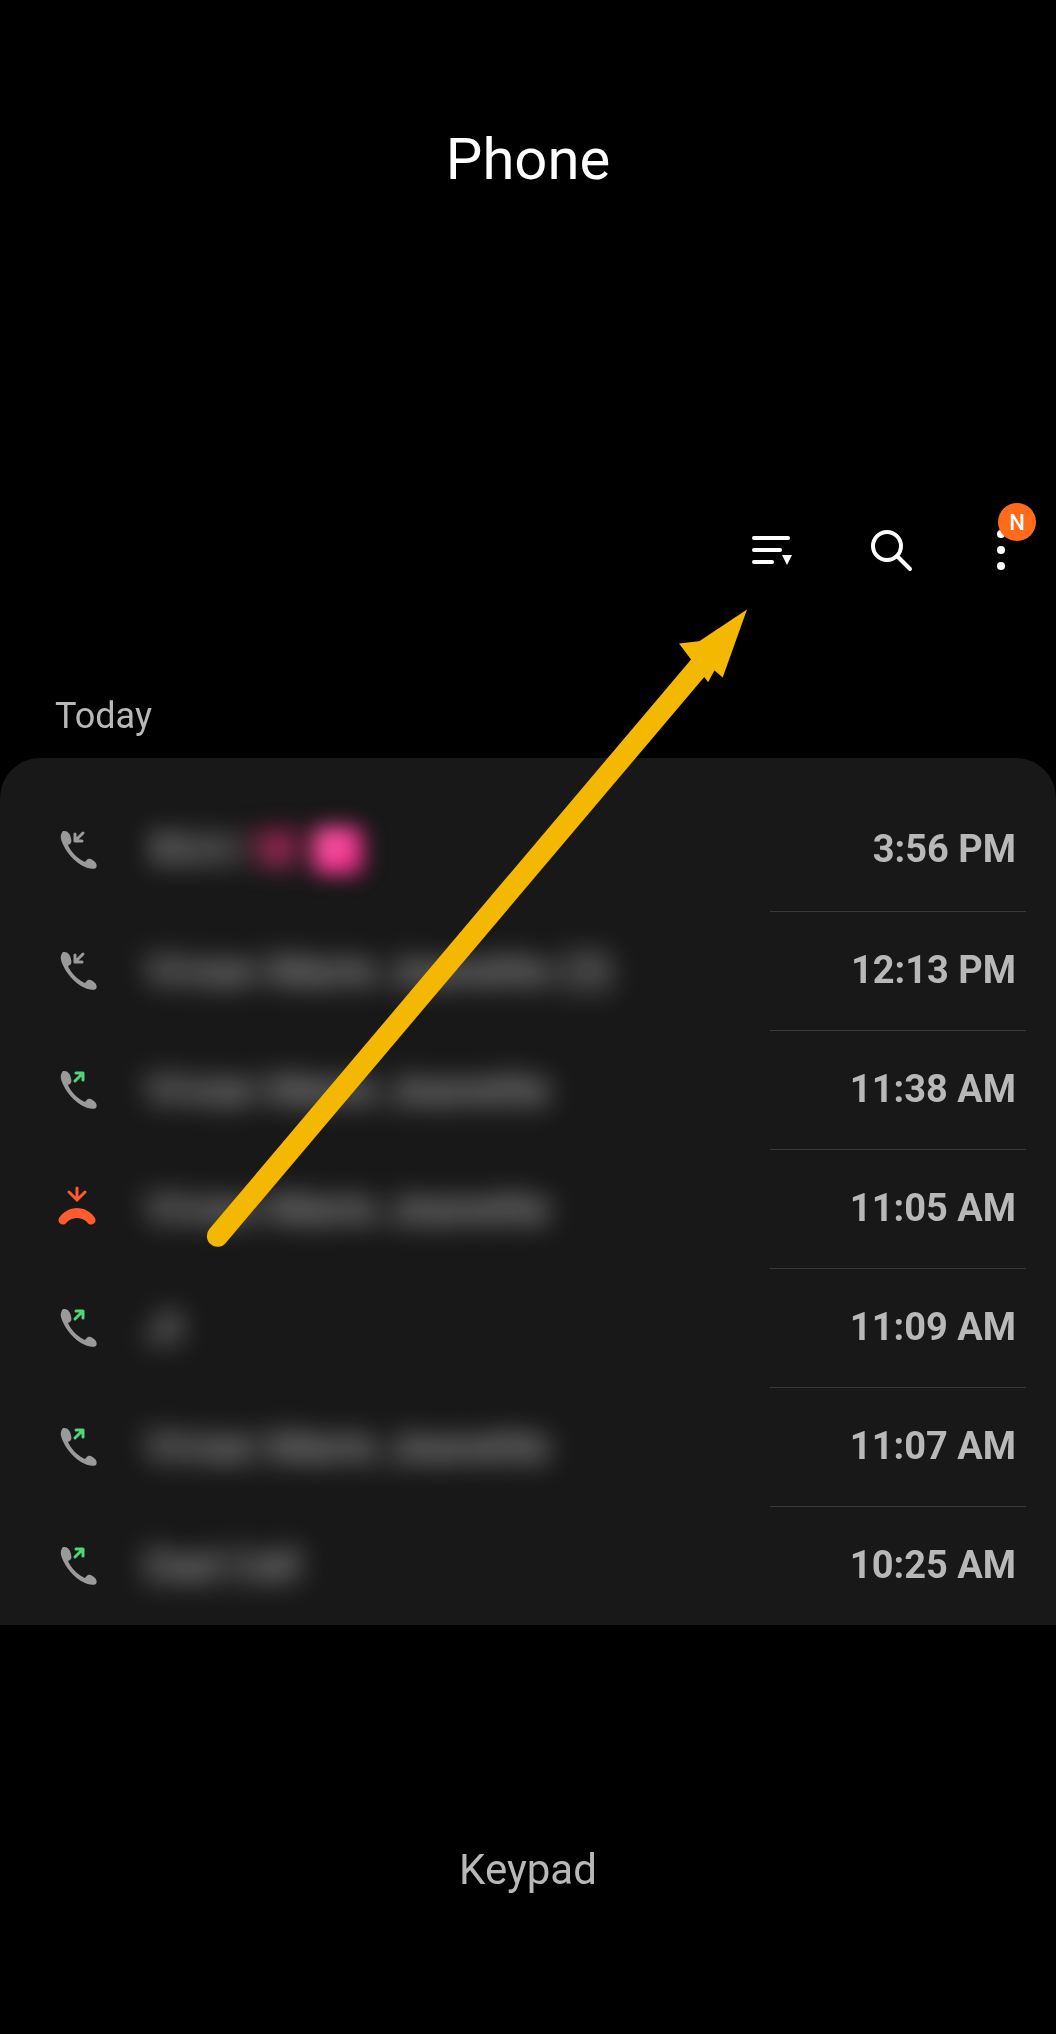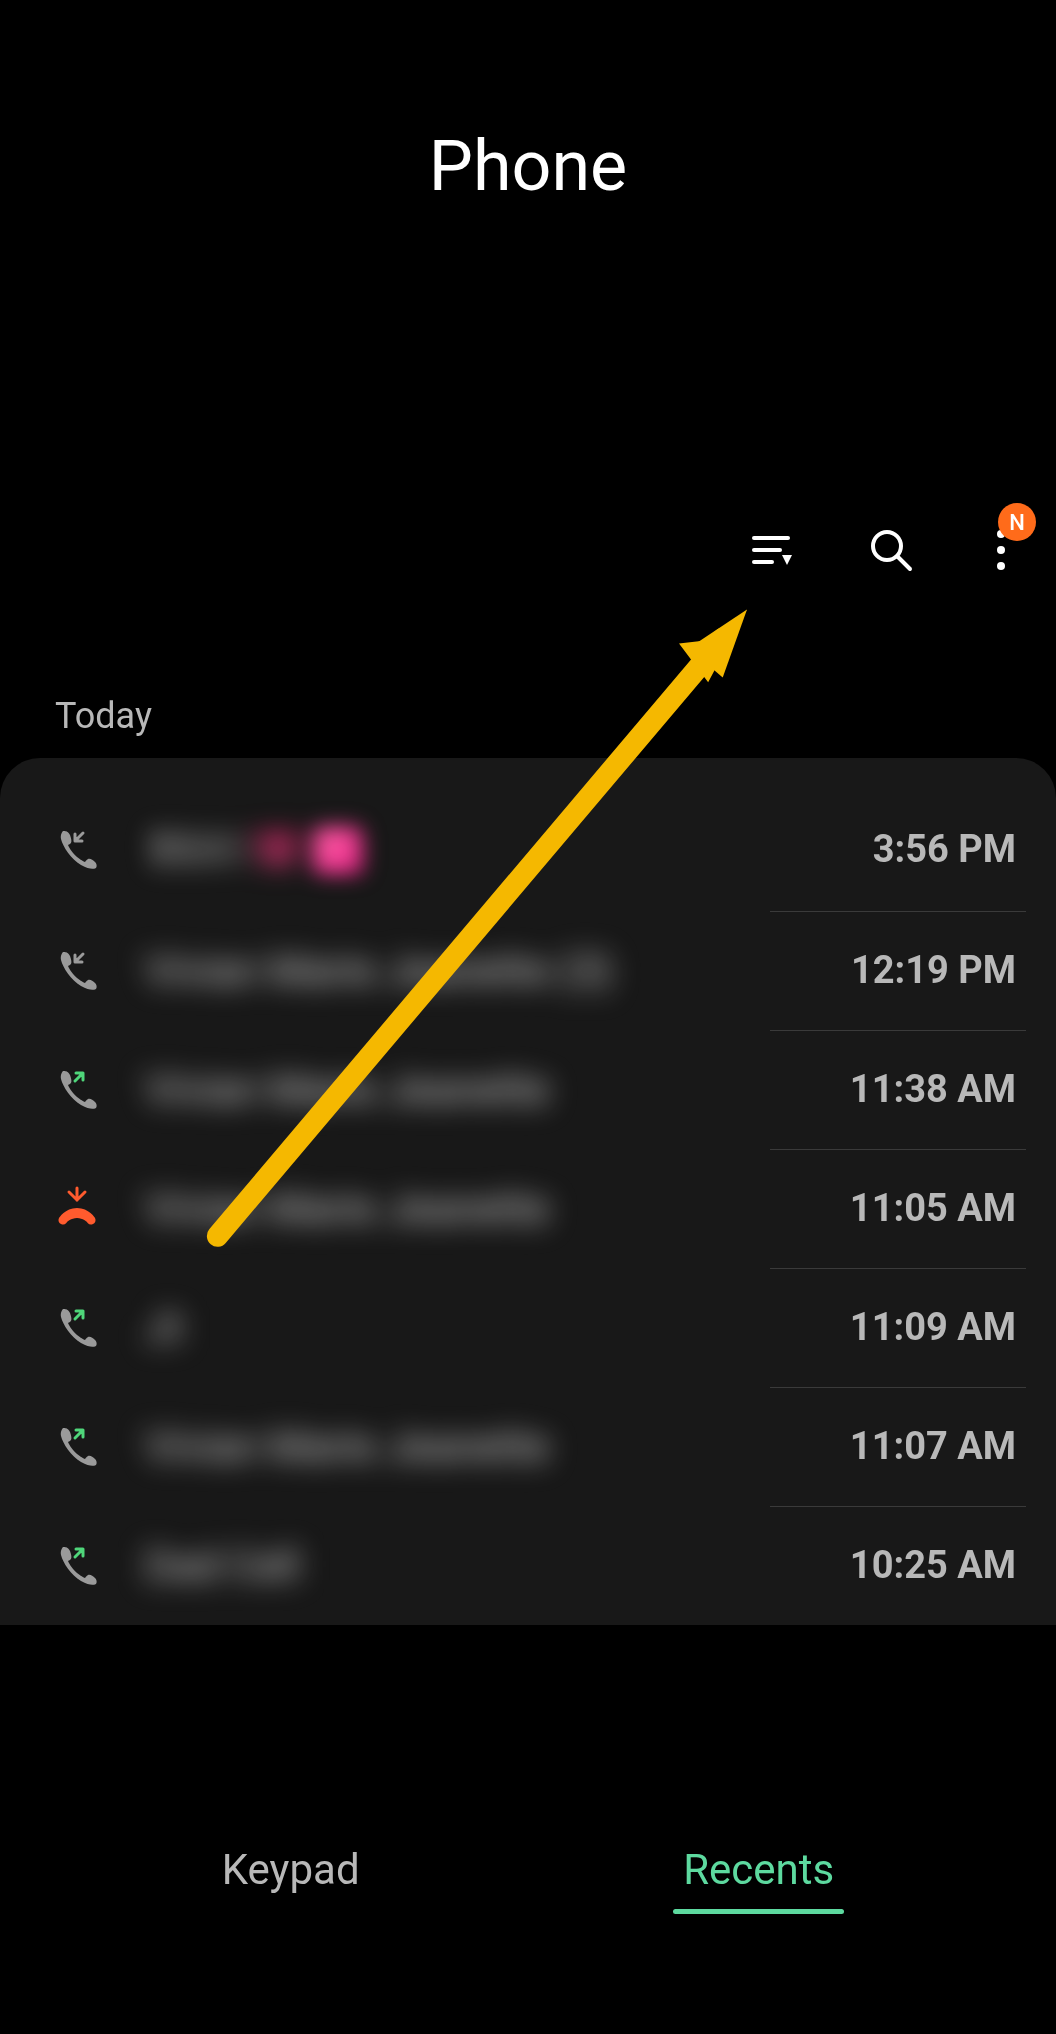--- a/index.html
+++ b/index.html
@@ -11,21 +11,21 @@
     color: #ffffff;
     position: relative;
     overflow: hidden;
   }
   .header-title {
     position: absolute;
     top: 125px;
     left: 0;
     right: 0;
     text-align: center;
-    font-size: 70px;
+    font-size: 58px;
     font-weight: 400;
     color: #ffffff;
   }
   .toolbar {
     position: absolute;
     top: 525px;
     right: 40px;
     display: flex;
     align-items: center;
     gap: 70px;
@@ -218,21 +218,21 @@
   </div>
 
   <div class="call-item">
     <div class="call-icon">
       <svg width="45" height="45" viewBox="0 0 45 45">
         <path d="M8 4 C8 4 13 3 15 8 C16 11 17 14 16 16 C15 17 13 18 13 18 C13 18 16 25 22 30 C27 34 30 35 30 35 C30 35 31 33 33 32 C35 31 38 33 40 35 C43 38 41 41 41 41 C41 41 36 44 26 38 C16 32 8 20 6 12 C5 7 8 4 8 4 Z" fill="#9a9a9a"></path>
         <path d="M28 6 L20 14 M20 14 L20 7 M20 14 L27 14" stroke="#9a9a9a" stroke-width="3" stroke-linecap="round" fill="none"></path>
       </svg>
     </div>
     <div class="call-name">Vivian Marie Jeanette (3)</div>
-    <div class="call-time">12:19 PM</div>
+    <div class="call-time">12:13 PM</div>
   </div>
 
   <div class="call-item">
     <div class="call-icon">
       <svg width="45" height="45" viewBox="0 0 45 45">
         <path d="M8 4 C8 4 13 3 15 8 C16 11 17 14 16 16 C15 17 13 18 13 18 C13 18 16 25 22 30 C27 34 30 35 30 35 C30 35 31 33 33 32 C35 31 38 33 40 35 C43 38 41 41 41 41 C41 41 36 44 26 38 C16 32 8 20 6 12 C5 7 8 4 8 4 Z" fill="#9a9a9a"></path>
         <path d="M20 14 L28 6 M28 6 L21 6 M28 6 L28 13" stroke="#4fd67a" stroke-width="3" stroke-linecap="round" fill="none"></path>
       </svg>
     </div>
     <div class="call-name">Vivian Marie Jeanette</div>
@@ -280,21 +280,20 @@
       </svg>
     </div>
     <div class="call-name">Dad Cell</div>
     <div class="call-time">10:25 AM</div>
   </div>
 
 </div>
 
 <div class="bottom-nav">
   <div class="nav-item">Keypad</div>
-  <div class="nav-item active">Recents</div>
 </div>
 
 <svg class="arrow-annotation" width="600" height="700" viewBox="0 0 600 700">
   <defs>
     <marker id="arrowhead" markerWidth="12" markerHeight="12" refX="6" refY="6" orient="auto">
       <polygon points="0 0, 12 6, 0 12" fill="#f5b800"></polygon>
     </marker>
   </defs>
   <line x1="35" y1="665" x2="555" y2="50" stroke="#f5b800" stroke-width="22" stroke-linecap="round"></line>
   <polygon points="555,50 510,55 540,95 580,20" fill="#f5b800"></polygon>

